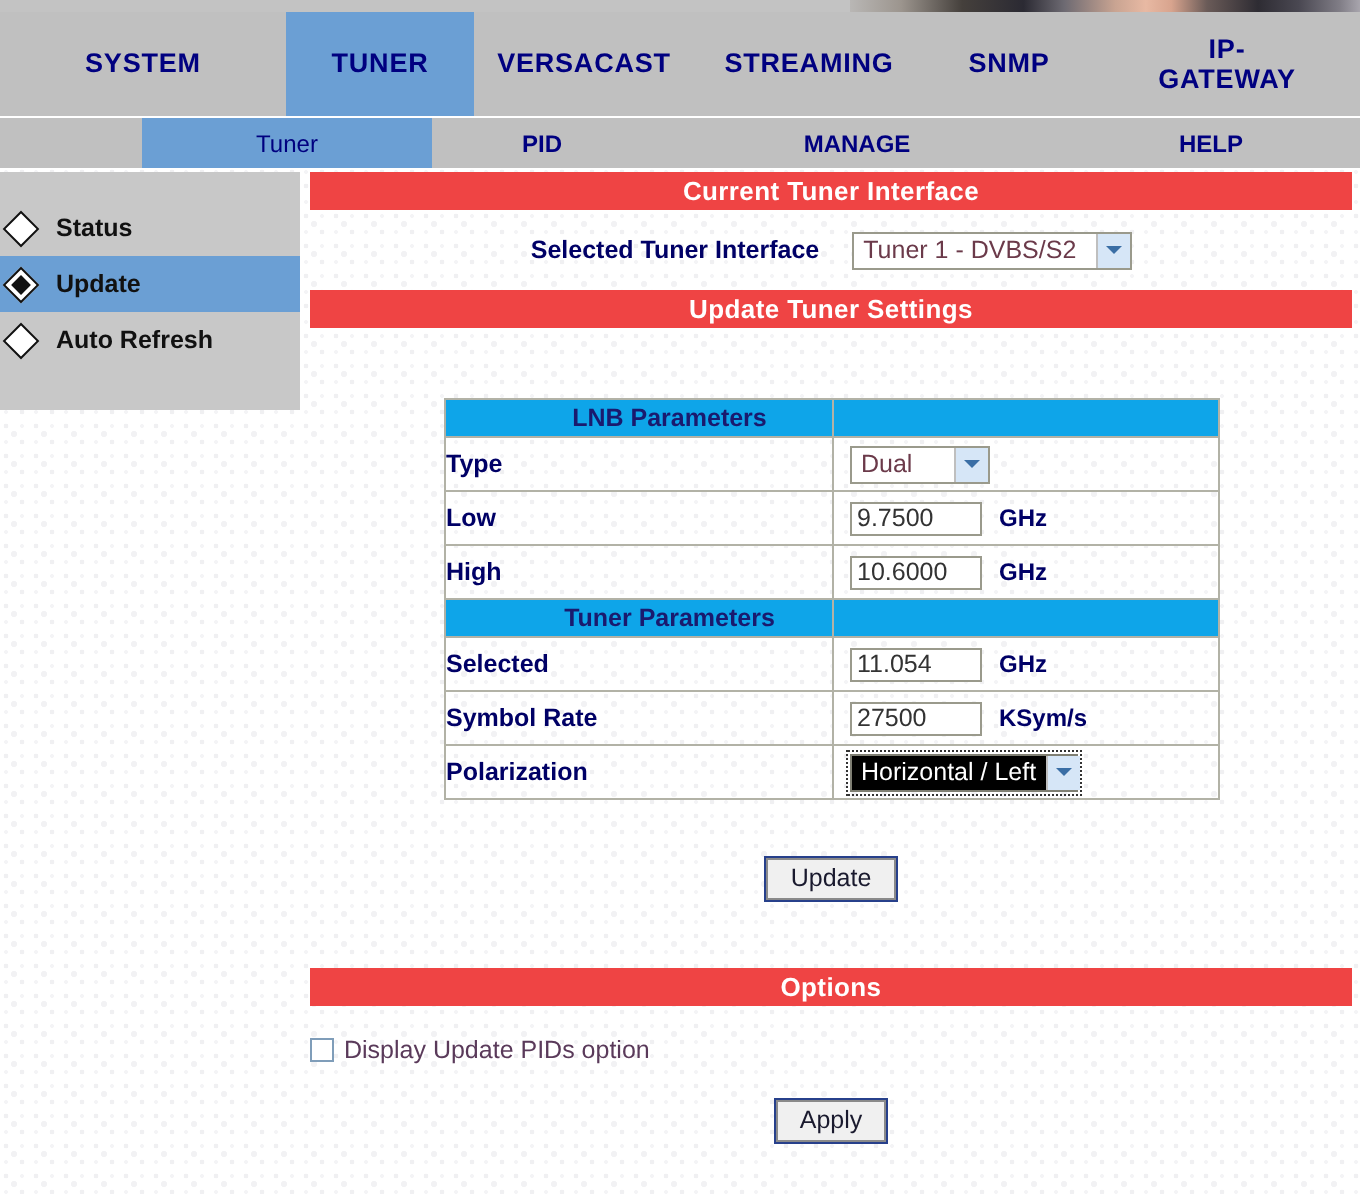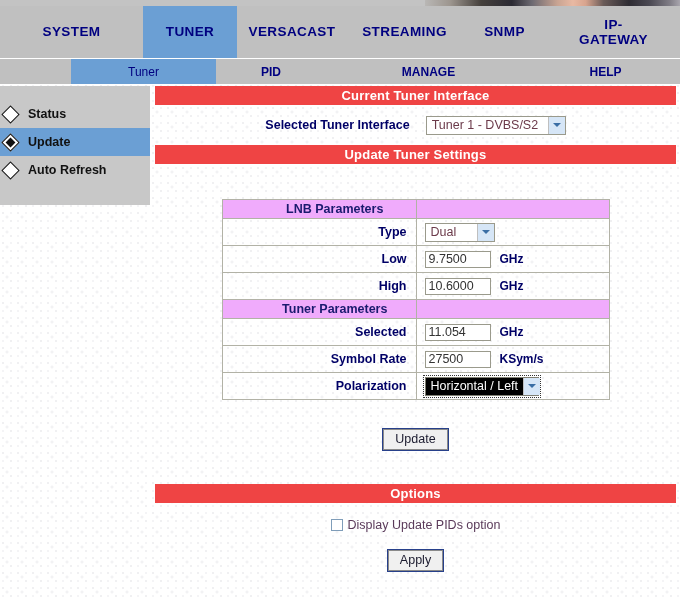--- a/index.html
+++ b/index.html
@@ -251,31 +251,31 @@
     table-layout: fixed;
   }
   .settings td {
     border: 1px solid #b2b2a6;
     padding: 0;
     height: 26px;
     vertical-align: middle;
   }
   .settings td.lbl {
     width: 179px;
-    text-align: right;
+    text-align: left;
     padding-right: 9px;
     font-weight: bold;
     font-size: 12.5px;
     color: #000066;
   }
   .settings td.val {
     padding-left: 8px;
   }
   .settings tr.sect td {
-    background: #f0abfc;
+    background: #0ea5e9;
     border: 1px solid #b2b2a6;
     height: 18px;
     color: #1a1a6e;
     font-weight: bold;
     font-size: 12.5px;
     padding-left: 31px;
   }
   .settings tr.sect td.sect-title {
     text-align: center;
   }
@@ -308,21 +308,20 @@
   
   .options-panel {
     position: absolute;
     left: 155px; top: 484px;
     width: 521px;
     z-index: 3;
   }
   .optrow {
     display: flex;
     align-items: center;
-    justify-content: center;
     height: 23px;
     font-size: 12.5px;
     color: #5a3a5a;
   }
   .cbox {
     width: 12px; height: 12px;
     border: 1px solid #7f9db9;
     background: #ffffff;
     margin-right: 5px;
     flex: 0 0 auto;

